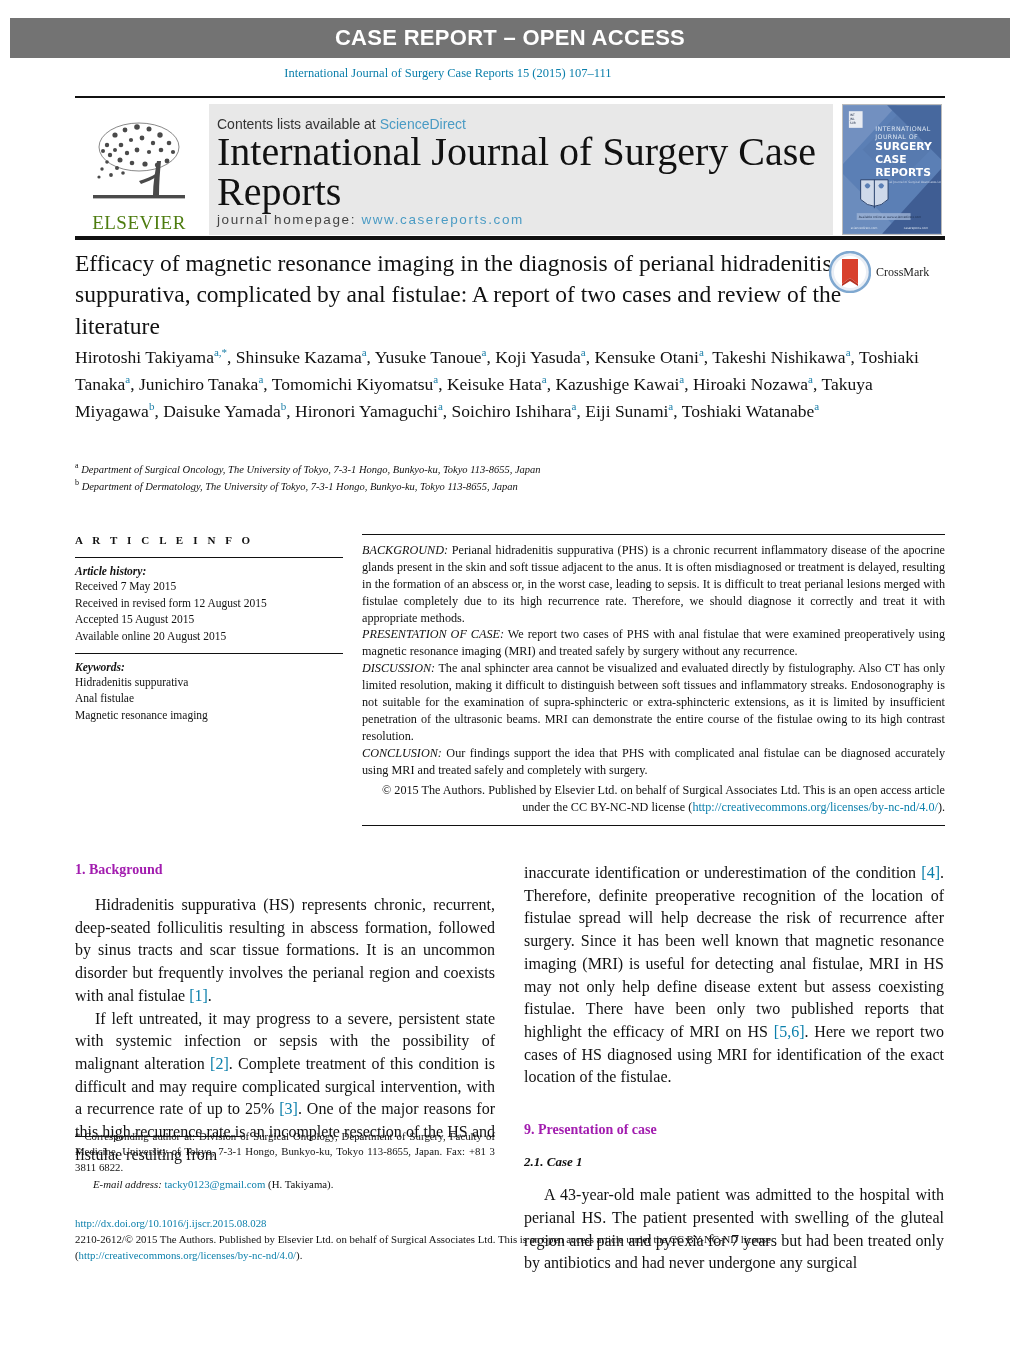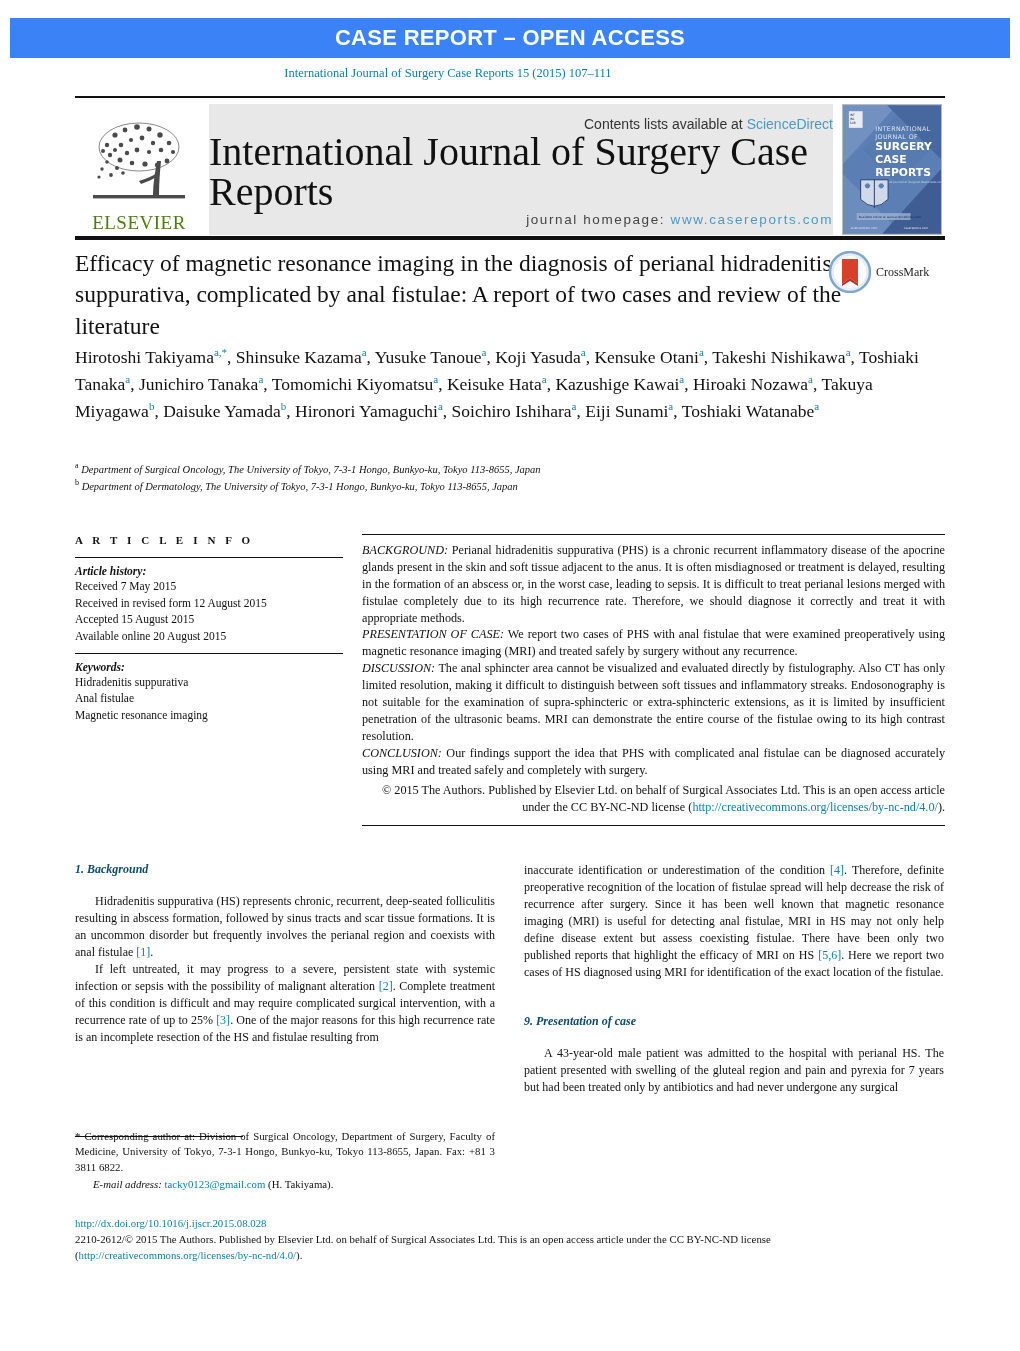--- a/index.html
+++ b/index.html
@@ -12,21 +12,21 @@
     color: #000000;
     position: relative;
     overflow: hidden;
   }
 
   
   .banner {
     position: absolute;
     left: 10px; top: 18px;
     width: 1000px; height: 40px;
-    background: #3b82f6;
+    background: #737373;
     display: flex; align-items: center; justify-content: center;
   }
   .banner-text {
     font-family: "Liberation Sans", sans-serif;
     font-weight: bold;
     font-size: 22px;
     color: #ffffff;
     letter-spacing: 0.3px;
   }
 
@@ -64,22 +64,22 @@
     font-size: 19px;
     color: #4d7c0f;
     letter-spacing: 0.5px;
     line-height: 1.05;
   }
   .center-panel {
     flex: 1;
     background: #E8E8E8;
     margin-left: 6px; margin-right: 6px;
     display: flex; flex-direction: column;
-    align-items: flex-end; justify-content: space-between;
-    padding: 12px 0 14px 0;
+    align-items: flex-start; justify-content: space-between;
+    padding: 12px 0 14px 8px;
   }
   .contents-line {
     font-family: "Liberation Sans", sans-serif;
     font-size: 14px; color: #333;
   }
   .contents-line .sd { color: #4A9BC4; }
   .journal-title {
     font-family: "Liberation Serif", serif;
     font-size: 40px; color: #111;
     line-height: 1;
@@ -187,31 +187,31 @@
   }
   .copyright .lnk { color: #0B7FAB; }
   .abstract-bottom-rule { border-top: 1px solid #111; margin-top: 9px; }
 
   
   .body-left { position: absolute; left: 75px; top: 862px; width: 420px; }
   .body-right { position: absolute; left: 524px; top: 862px; width: 420px; }
 
   .h2 {
     font-family: "Liberation Serif", serif;
-    font-weight: bold; font-size: 12px;
-    color: #0c4a6e; margin: 0 0 16px 0; font-style: italic;
+    font-weight: bold; font-size: 14px;
+    color: #a21caf; margin: 0 0 16px 0;
   }
   .h3 {
     font-family: "Liberation Serif", serif;
     font-weight: bold; font-style: italic; font-size: 13px;
     color: #111; margin: 0 0 14px 0;
   }
   .para {
     font-family: "Liberation Serif", serif;
-    font-size: 12px;
+    font-size: 16px;
     line-height: 1.42;
     text-align: justify;
     color: #111;
     margin: 0;
     text-indent: 20px;
   }
   .para.noindent { text-indent: 0; }
   .ref { color: #0B7FAB; }
   .gap-l { height: 33px; }
 
@@ -396,20 +396,21 @@
 <div class="body-left">
   <div class="h2">1.  Background</div>
   <p class="para"><span>Hidradenitis suppurativa (HS) represents chronic, recurrent, deep-seated folliculitis resulting in abscess formation, followed by sinus tracts and scar tissue formations. It is an uncommon disorder but frequently involves the perianal region and coexists with anal fistulae </span><span class="ref">[1]</span><span>.</span></p>
   <p class="para"><span>If left untreated, it may progress to a severe, persistent state with systemic infection or sepsis with the possibility of malignant alteration </span><span class="ref">[2]</span><span>. Complete treatment of this condition is difficult and may require complicated surgical intervention, with a recurrence rate of up to 25% </span><span class="ref">[3]</span><span>. One of the major reasons for this high recurrence rate is an incomplete resection of the HS and fistulae resulting from</span></p>
 </div>
 
 <div class="body-right">
   <p class="para noindent"><span>inaccurate identification or underestimation of the condition </span><span class="ref">[4]</span><span>. Therefore, definite preoperative recognition of the location of fistulae spread will help decrease the risk of recurrence after surgery. Since it has been well known that magnetic resonance imaging (MRI) is useful for detecting anal fistulae, MRI in HS may not only help define disease extent but assess coexisting fistulae. There have been only two published reports that highlight the efficacy of MRI on HS </span><span class="ref">[5,6]</span><span>. Here we report two cases of HS diagnosed using MRI for identification of the exact location of the fistulae.</span></p>
   <div class="gap-l"></div>
   <div class="h2">9.  Presentation of case</div>
+  <div class="h3">2.1.  Case 1</div>
   <p class="para">A 43-year-old male patient was admitted to the hospital with perianal HS. The patient presented with swelling of the gluteal region and pain and pyrexia for 7 years but had been treated only by antibiotics and had never undergone any surgical</p>
 </div>
 
 <div class="footnote-rule"></div>
 <div class="footnote">
   <span class="star">*</span><span> Corresponding author at: Division of Surgical Oncology, Department of Surgery, Faculty of Medicine, University of Tokyo, 7-3-1 Hongo, Bunkyo-ku, Tokyo 113-8655, Japan. Fax: +81 3 3811 6822.</span>
   <div style="text-indent:18px;margin-top:2px;">
     <span class="email-label">E-mail address:</span>
     <span class="lnk">tacky0123@gmail.com</span><span> (H. Takiyama).</span>
   </div>

